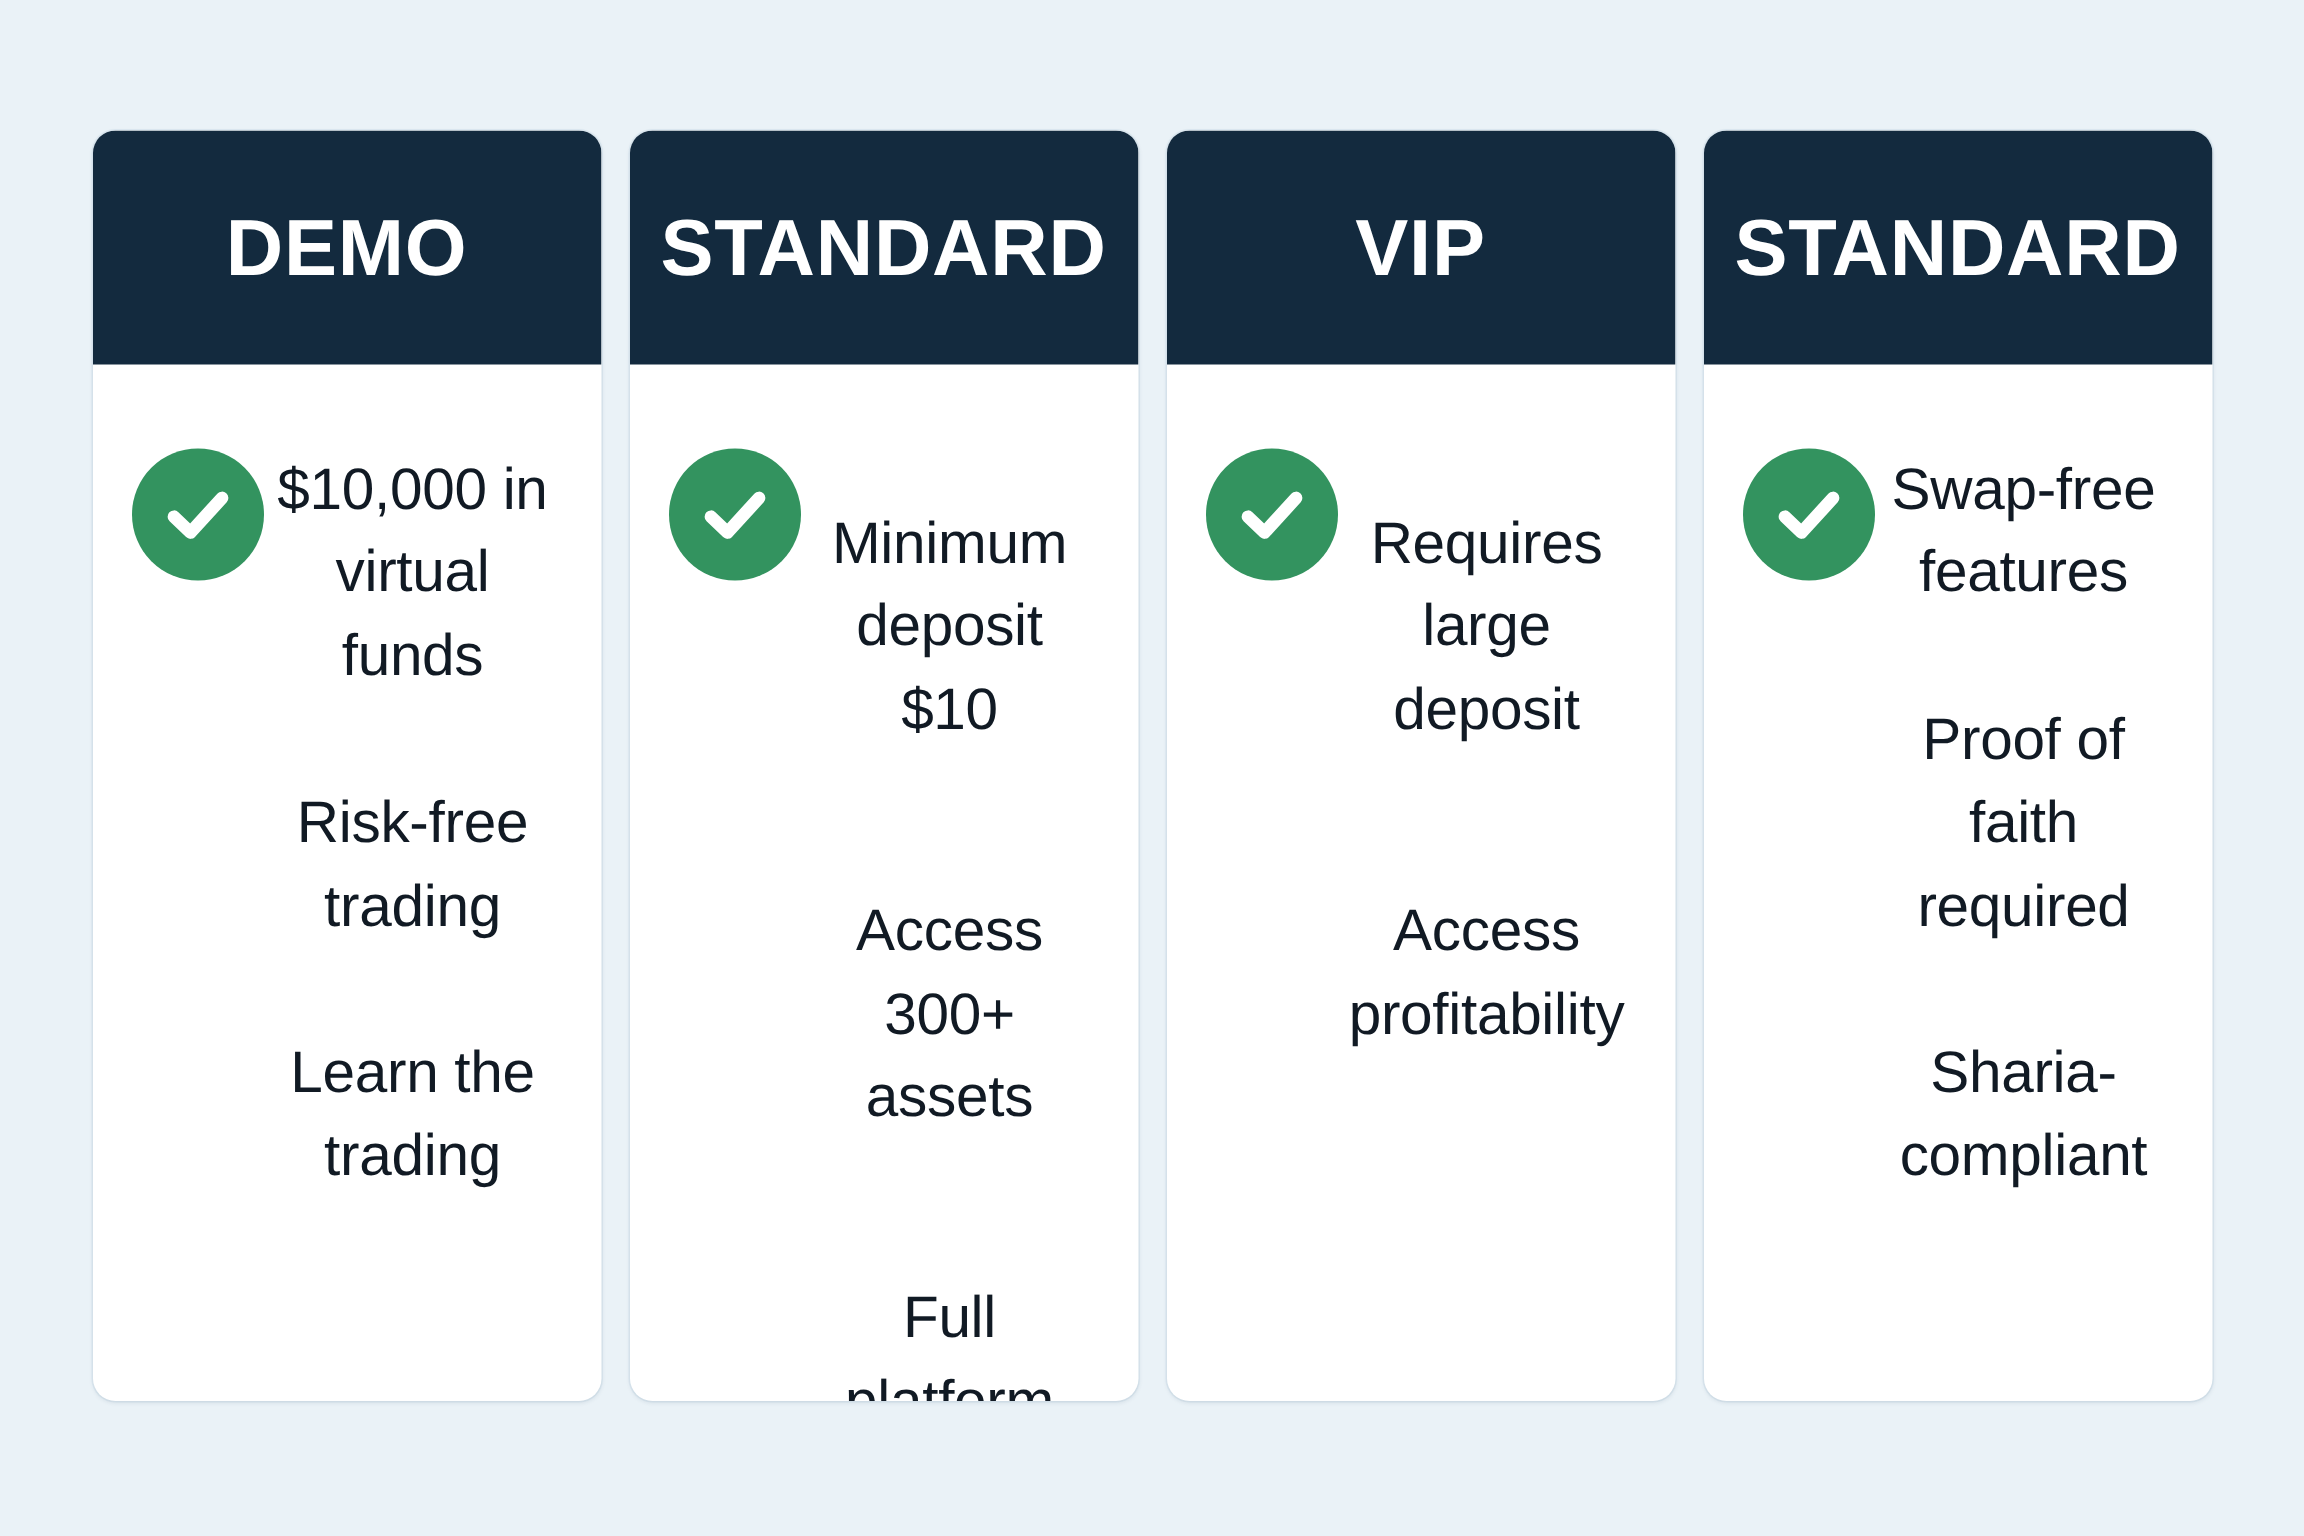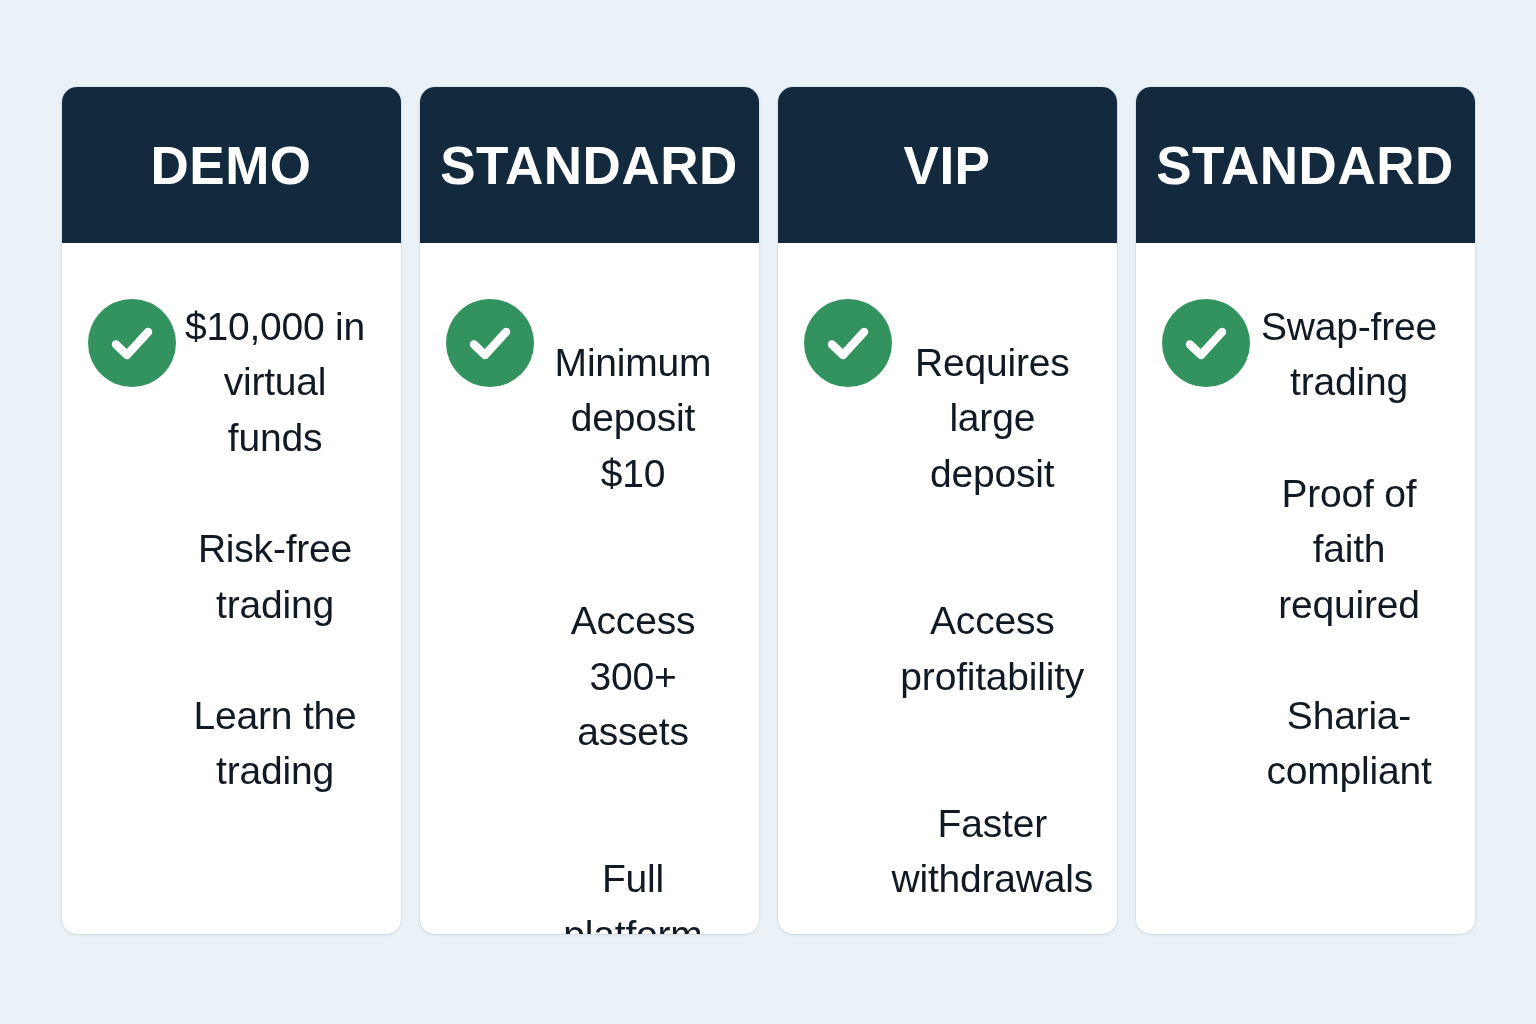--- a/index.html
+++ b/index.html
@@ -148,37 +148,36 @@
       </div>
       <div class="card-body">
         <div class="check-badge">
           <svg width="52" height="52" viewBox="0 0 52 52" aria-hidden="true">
             <path d="M10 27.5 L21 38 L42 15" fill="none" stroke="#ffffff" stroke-width="8.5" stroke-linecap="round" stroke-linejoin="round"></path>
           </svg>
         </div>
         <div class="features">
           <div class="feature">Requires large deposit</div>
           <div class="feature">Access profitability</div>
-          <div class="feature">Faster withdrawals</div>
         </div>
       </div>
     </div>
 
     <div class="card card-islamic">
       <div class="card-header">
         <div class="card-title">STANDARD</div>
       </div>
       <div class="card-body">
         <div class="check-badge">
           <svg width="52" height="52" viewBox="0 0 52 52" aria-hidden="true">
             <path d="M10 27.5 L21 38 L42 15" fill="none" stroke="#ffffff" stroke-width="8.5" stroke-linecap="round" stroke-linejoin="round"></path>
           </svg>
         </div>
         <div class="features">
-          <div class="feature">Swap-free trading</div>
+          <div class="feature">Swap-free features</div>
           <div class="feature">Proof of faith required</div>
           <div class="feature">Sharia-compliant</div>
         </div>
       </div>
     </div>
 
   </div>
 </div>
 
 </body></html>

